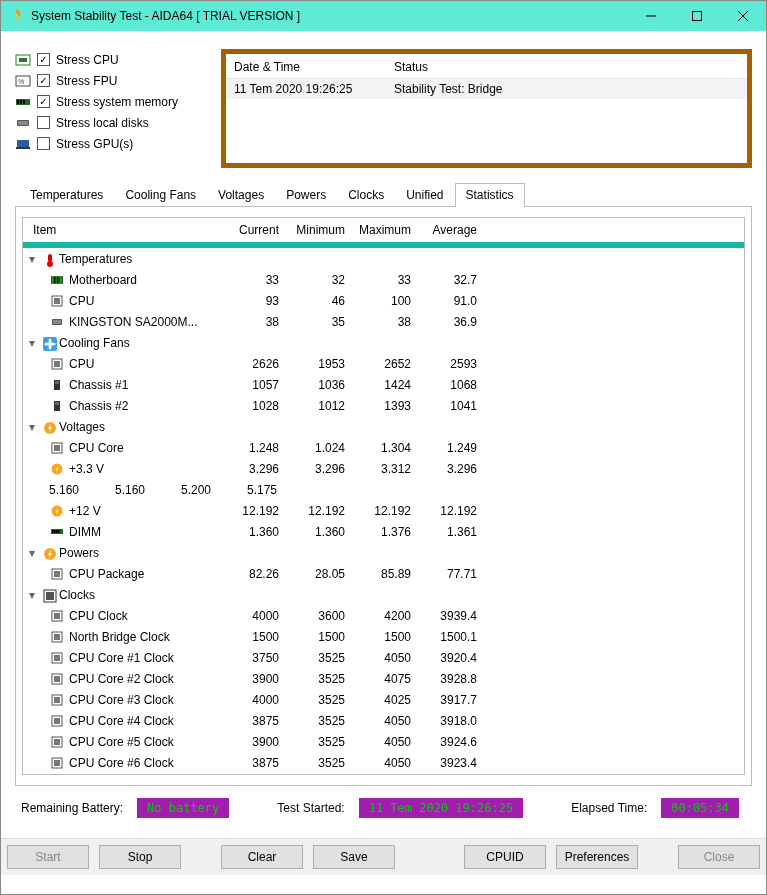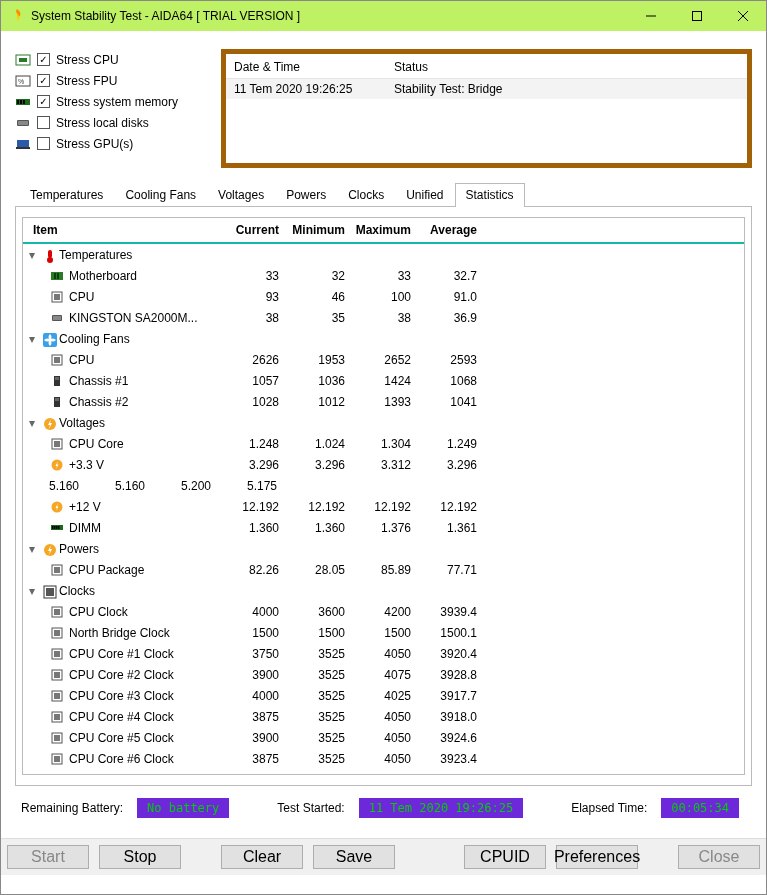--- a/index.html
+++ b/index.html
@@ -1,17 +1,17 @@
 <!DOCTYPE html>
 <html><head>
 <meta charset="utf-8">
 <style>
   * { box-sizing: border-box; margin: 0; padding: 0; }
   body { font-family: "Segoe UI", Tahoma, sans-serif; font-size: 12px; background: #fff; color: #000; width: 767px; height: 895px; overflow: hidden; border: 1px solid #888;}
-  .titlebar { height: 30px; display: flex; align-items: center; padding: 0 0 0 8px; background: #bef264; }
+  .titlebar { height: 30px; display: flex; align-items: center; padding: 0 0 0 8px; background: #5eead4; }
   .titlebar .flame { width:16px; height:16px; margin-right:6px; display:inline-block; }
   .titlebar .flame svg { display:block; }
   .titlebar .title { font-size: 12px; color:#000; }
   .winbtns { margin-left:auto; display:flex; }
   .winbtn { width: 46px; height: 30px; display:flex; align-items:center; justify-content:center; }
   .winbtn svg { display:block; }
   .content { padding: 18px 14px 6px 14px; }
   .top-row { display:flex; gap:10px; }
   .stress-list { width: 196px; }
   .stress-row { display:flex; align-items:center; height:21px; gap:6px; }
@@ -27,33 +27,33 @@
   .log-row .c2 { flex:1; }
   .log-body-pad { height: 64px; }
   .tabs { margin-top:14px; }
   .tabbar { display:flex; border-bottom:1px solid #bbb; padding-left:4px; }
   .tab { padding:4px 10px 5px 10px; border:1px solid transparent; border-bottom:none; position:relative; top:1px; cursor:default;}
   .tab.active { border-color:#bbb; background:#fff; }
   .stats-box { border:1px solid #bbb; border-top:none; padding:10px 6px 10px 6px; }
   .stats-inner { border:1px solid #bbb; height: 558px; overflow:hidden; }
   .col-item { flex: 0 0 200px; padding-left:6px; }
   .col-num { flex: 0 0 66px; text-align:right; padding-right:10px; }
-  .hdr { display:flex; padding:5px 0; color:#000; border-bottom:2px solid #14b8a6;font-weight:bold;}
+  .hdr { display:flex; padding:5px 0; color:#000; border-bottom:6px solid #14b8a6;}
   .hdr .col-item { padding-left:10px; }
   .tree { }
   .grp { display:flex; align-items:center; height:21px; padding-left:6px; gap:4px; }
   .grp .exp { width:10px; color:#666; }
   .row { display:flex; align-items:center; height:21px; }
   .row .col-item { display:flex; align-items:center; gap:6px; padding-left:28px;}
   .sq-icon { width:12px; height:12px; display:inline-block; }
   .status-row { display:flex; align-items:center; gap:14px; margin-top:12px; padding: 0 6px;}
   .status-label { }
-  .black-box { background:#6d28d9; color:#00d000; padding:3px 10px; font-family: Consolas, monospace; font-size:12px;}
+  .black-box { background:#a21caf; color:#00d000; padding:3px 10px; font-family: Consolas, monospace; font-size:12px;}
   .btnbar { display:flex; gap:10px; margin-top:14px; padding: 6px 6px 6px 6px; background:#f0f0f0; border-top:1px solid #ddd;}
-  .btn { width:82px; height:24px; border:1px solid #adadad; background:#e1e1e1; display:flex; align-items:center; justify-content:center; font-size:16px;}
+  .btn { width:82px; height:24px; border:1px solid #adadad; background:#e1e1e1; display:flex; align-items:center; justify-content:center; font-size:12px;}
   .btn.disabled { color:#888; }
   .btnbar .spacer { flex:1; }
 </style>
 </head>
 <body>
 
 <div class="titlebar">
   <span class="flame">
     <svg viewBox="0 0 16 16">
         <path d="M8 1 C5 5 11 6 8 10 C12 9 13 4 8 1 Z" fill="#ff8c00"></path>

